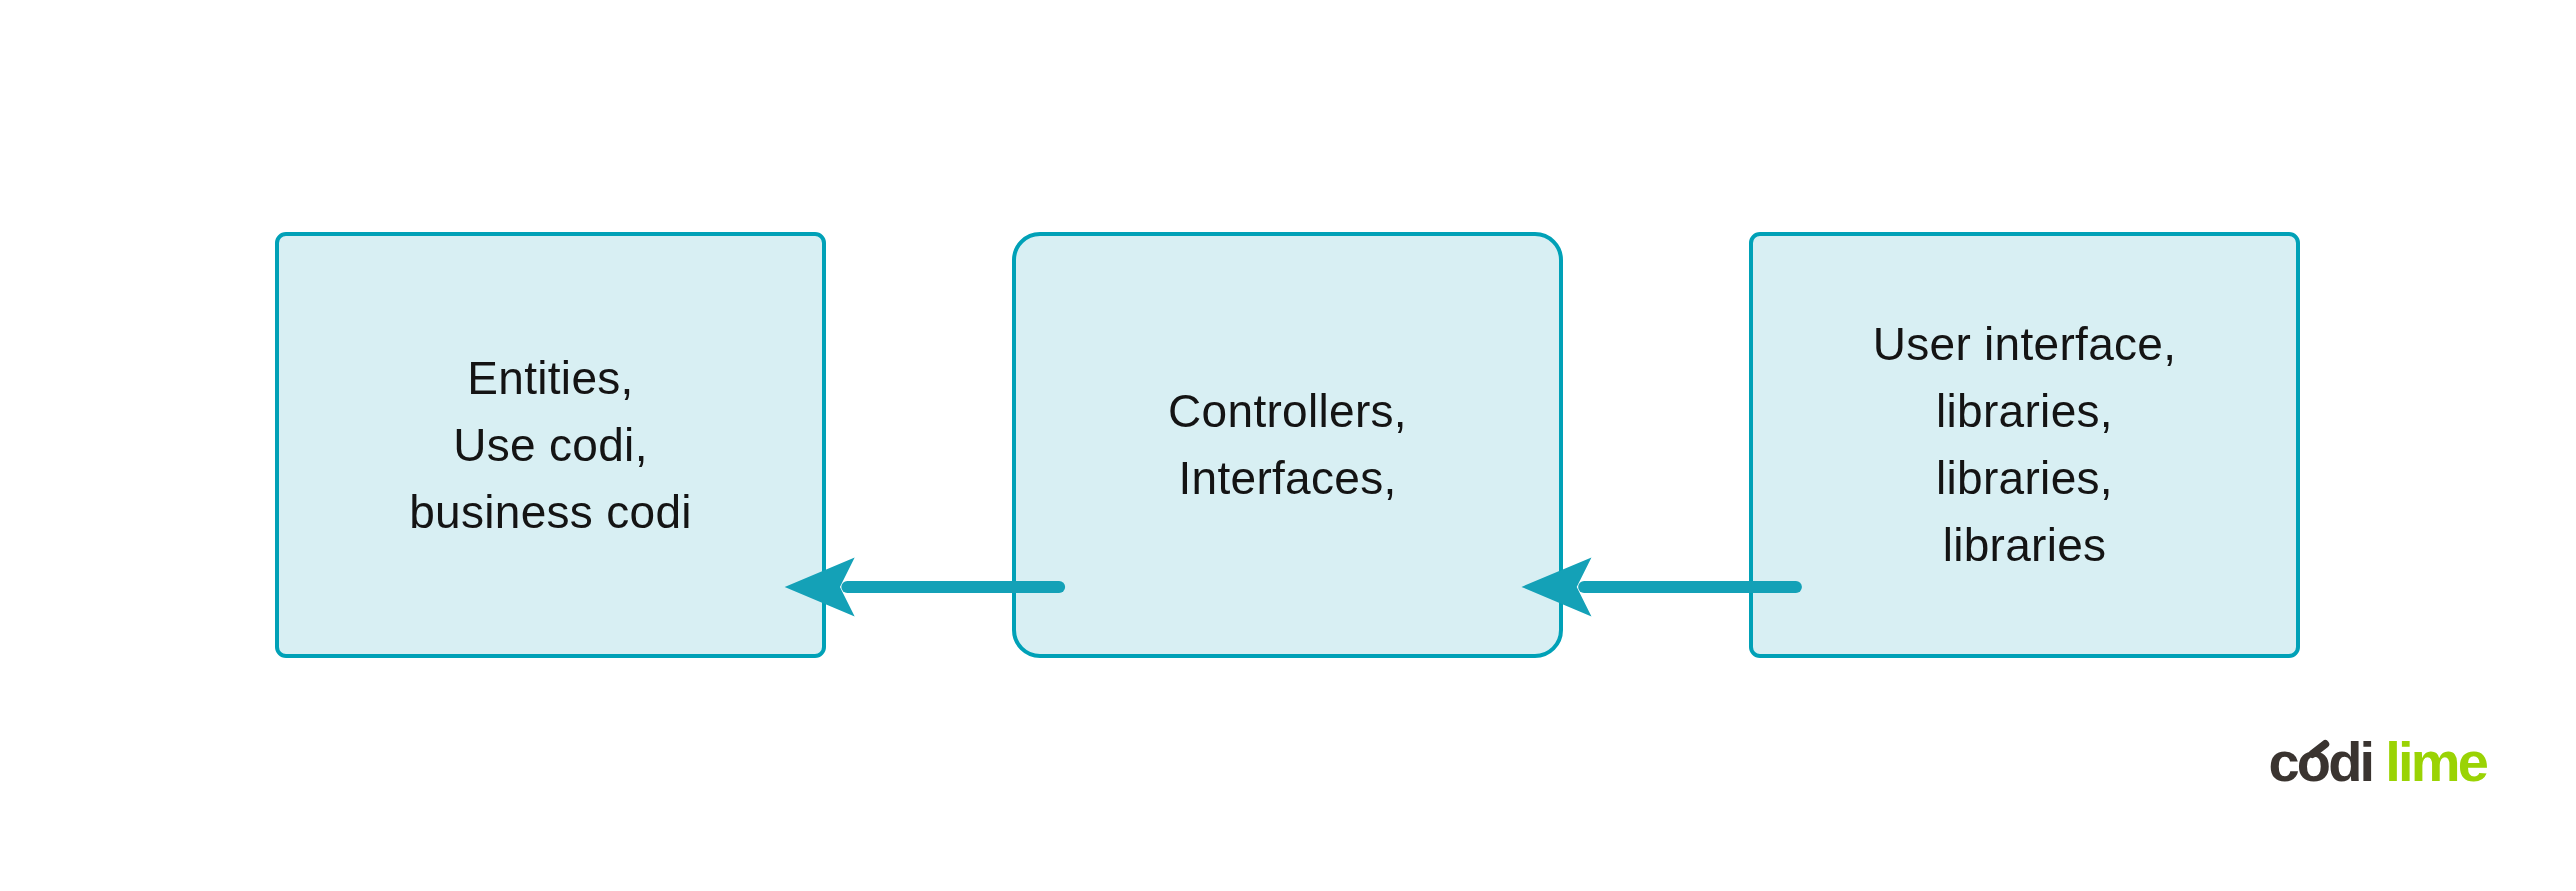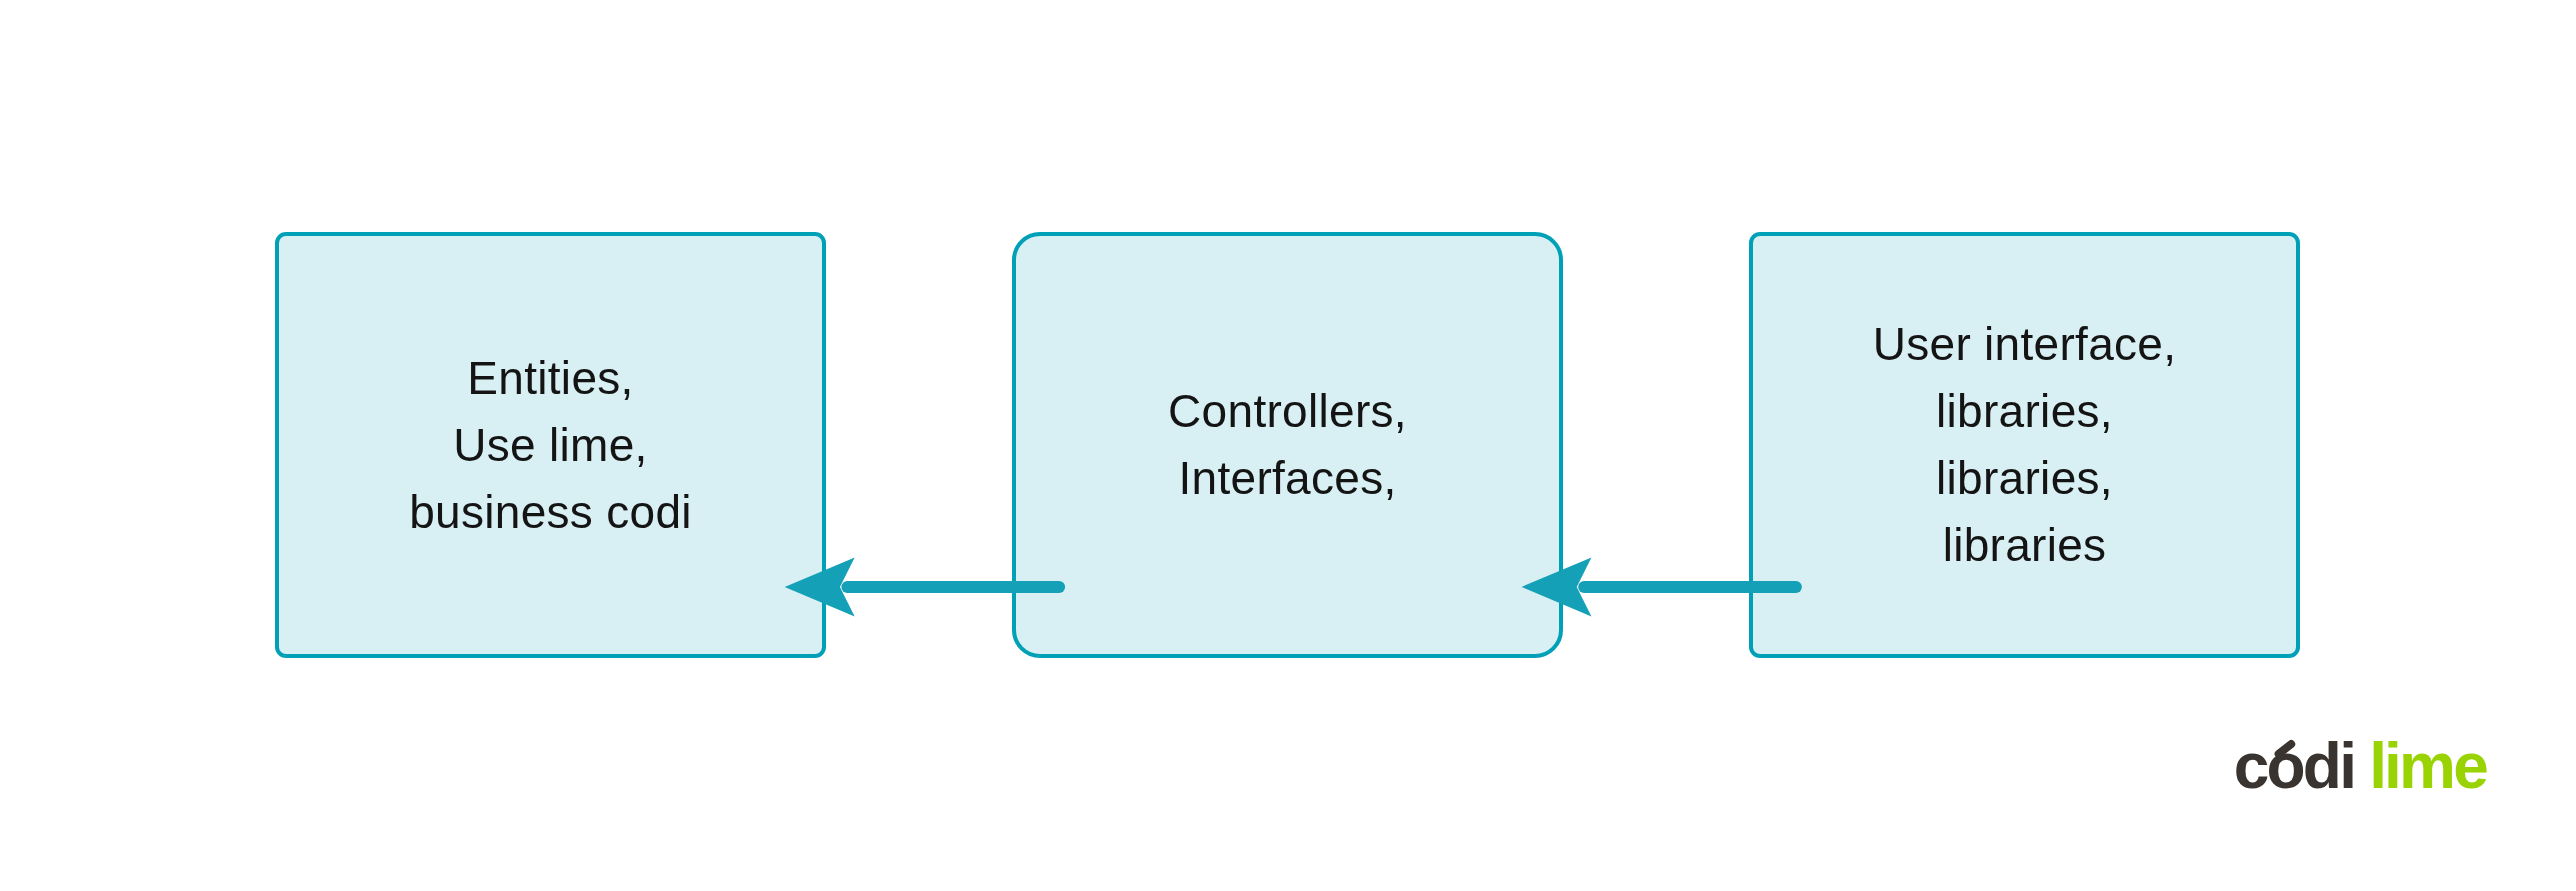--- a/index.html
+++ b/index.html
@@ -49,21 +49,21 @@
     left: 0;
     top: 0;
     width: 2576px;
     height: 892px;
     pointer-events: none;
   }
   .logo {
     position: absolute;
     top: 734px;
     right: 90px;
-    font-size: 64px;
+    font-size: 56px;
     line-height: 1;
     font-weight: bold;
     letter-spacing: -2.8px;
     white-space: nowrap;
   }
   .logo-dark  { color: #3a3430; position: relative; }
   .logo-green { color: #9ad304; }
   .logo-o-slash {
     position: absolute;
     left: 39px;
@@ -76,21 +76,21 @@
   }
 </style>
 </head>
 <body>
 
 <div class="canvas">
 
   <div class="layer-box pos-1">
     <div class="box-text">
       <div>Entities,</div>
-      <div>Use lime,</div>
+      <div>Use codi,</div>
       <div>business codi</div>
     </div>
   </div>
 
   <div class="layer-box pos-2">
     <div class="box-text">
       <div>Controllers,</div>
       <div>Interfaces,</div>
     </div>
   </div>

